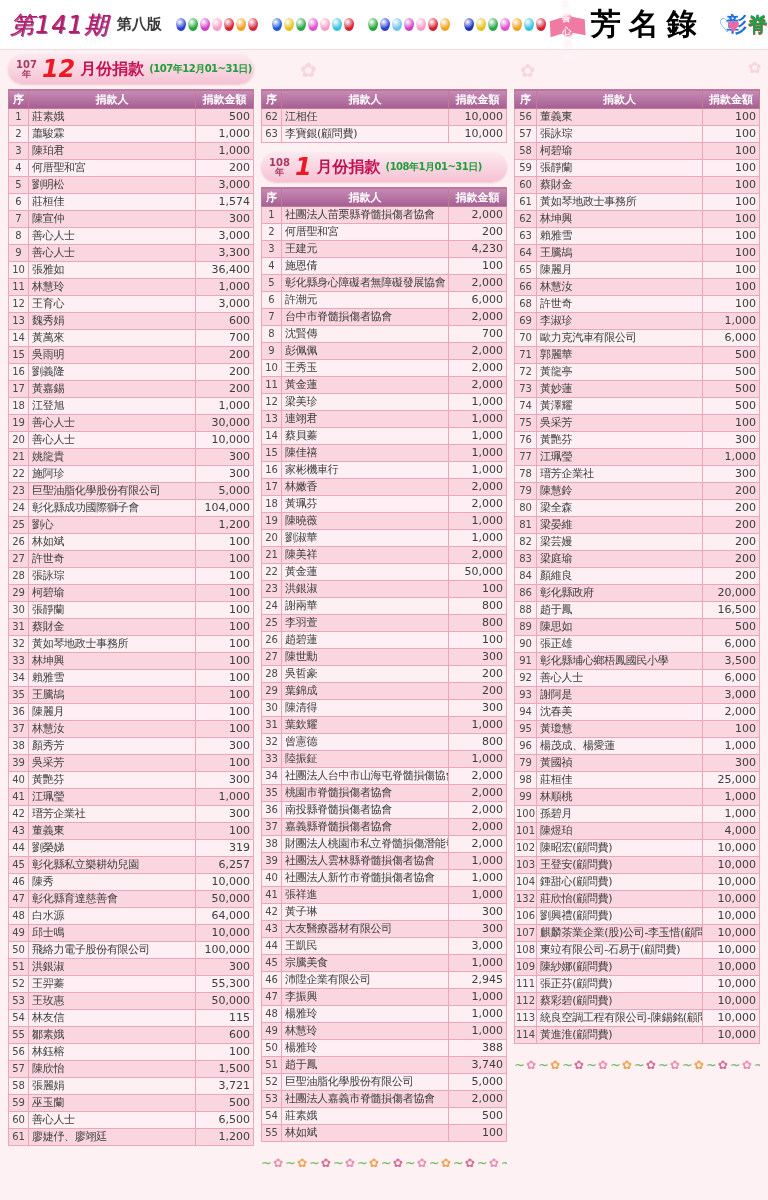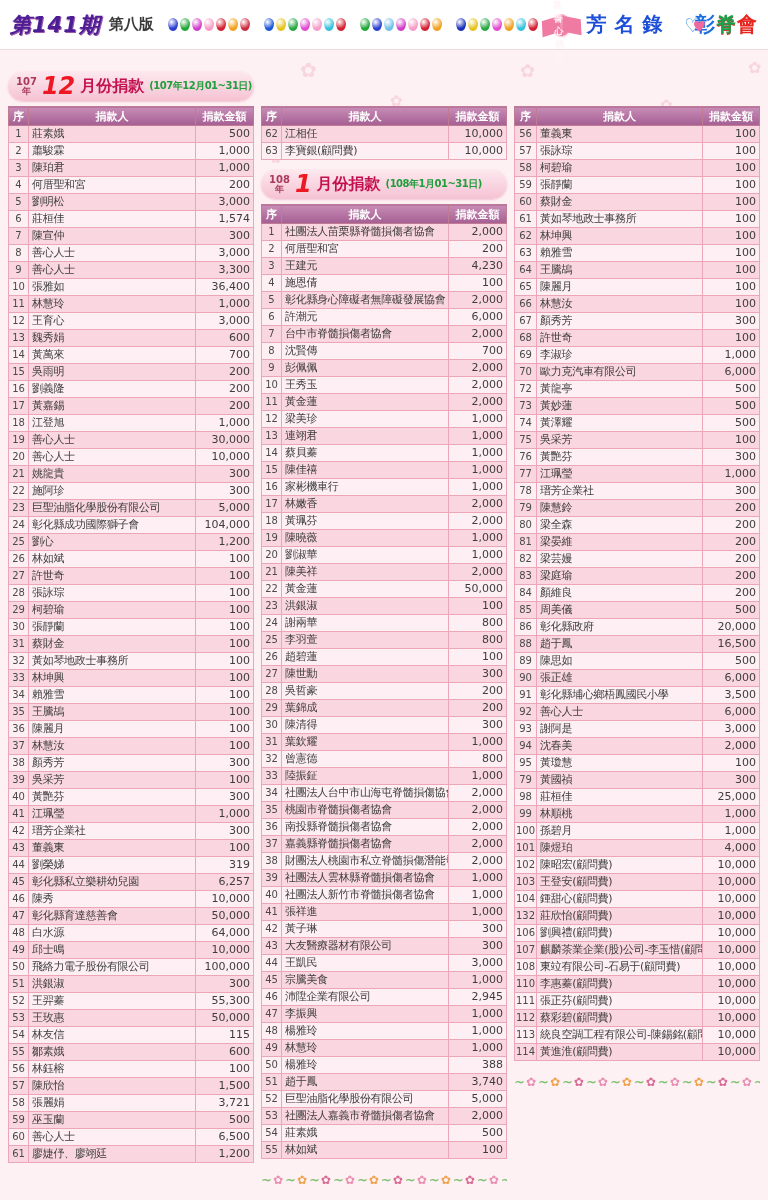--- a/index.html
+++ b/index.html
@@ -5,40 +5,40 @@
   * { margin:0; padding:0; box-sizing:border-box; }
   html,body { width:768px; }
   body { font-family:"DejaVu Sans","Liberation Sans",sans-serif; }
   .page { position:relative; width:768px; height:1200px; background:#fdf1f4; overflow:hidden; }
 
   
   .bgflower { position:absolute; color:rgba(238,160,185,.35); pointer-events:none; z-index:0; }
 
   
   .header { position:relative; z-index:2; height:50px; background:#ffffff; display:flex; align-items:center; padding:0 10px; gap:8px; border-bottom:1px solid #f3d9e1; }
-  .issue { font-size:21px; font-weight:bold; font-style:italic; color:#4c1d95; text-shadow:1px 1px 0 #9a58a8; letter-spacing:1px; white-space:nowrap; }
+  .issue { font-size:24px; font-weight:normal; font-style:italic; color:#be185d; text-shadow:1px 1px 0 #9a58a8; letter-spacing:1px; white-space:nowrap; }
   .edition { font-size:15px; font-weight:bold; color:#3a3a3a; white-space:nowrap; margin-right:6px; }
   .balloons { display:flex; gap:14px; align-items:center; flex:0 0 auto; }
   .bgroup { display:inline-flex; gap:2px; }
   .balloon { display:inline-block; width:10px; height:13px; border-radius:50% 50% 48% 48%/45% 45% 55% 55%; }
   .ribbon { position:relative; width:140px; height:22px; background:linear-gradient(#f9a9c0,#ef7ba3); border-radius:11px; display:flex; align-items:center; justify-content:center; transform:rotate(-3deg); margin-left:8px; box-shadow:0 1px 2px rgba(210,90,130,.4); }
   .ribbon:before,.ribbon:after { content:""; position:absolute; top:4px; width:18px; height:16px; background:#ef7ba3; z-index:-1; }
   .ribbon:before { left:-12px; transform:skewY(-14deg); }
   .ribbon:after { right:-12px; transform:skewY(14deg); }
   .ribbon span { font-size:9px; color:#fff3f7; letter-spacing:2px; font-weight:bold; }
-  .fanglu { font-family:"DejaVu Serif","Liberation Serif",serif; font-size:20px; font-weight:bold; color:#1d4ed8; letter-spacing:8px; margin-left:10px; white-space:nowrap; }
+  .fanglu { font-family:"DejaVu Serif","Liberation Serif",serif; font-size:30px; font-weight:bold; color:#000000; letter-spacing:8px; margin-left:10px; white-space:nowrap; }
   .logo { position:relative; width:24px; height:22px; margin-left:6px; }
   .logo .h1 { position:absolute; left:0; top:0; color:#3f8fe0; font-size:19px; }
   .logo .h2 { position:absolute; left:8px; top:4px; color:#f06aa0; font-size:15px; }
   .journal { font-size:20px; font-weight:bold; letter-spacing:1px; white-space:nowrap; }
   .jc0{color:#1d6fe0;} .jc1{color:#18a14c; text-shadow:0 1px 0 #d43a2f;} .jc2{color:#e6261f;}
 
   
   .cols { position:relative; z-index:1; display:flex; gap:7px; padding:4px 8px 0 8px; align-items:flex-start; }
-  .col { width:246px; flex:0 0 246px;margin-top:17px; }
+  .col { width:246px; flex:0 0 246px; }
 
   
   .pill { height:30px; margin-bottom:5px; background:linear-gradient(#fde9ef,#f6c2d3); border-radius:16px; display:flex; align-items:center; padding:0 8px; gap:5px; box-shadow:0 1px 2px rgba(220,120,150,.35); }
   .pill .yr { display:flex; flex-direction:column; align-items:center; line-height:1; color:#a93a5d; font-weight:bold; }
   .pill .yr i { font-style:normal; font-size:10px; }
   .pill .yr u { text-decoration:none; font-size:9px; }
   .pill .bignum { color:#ee1822; font-size:24px; font-weight:bold; line-height:1; font-style:italic; }
   .pill .ttl { color:#c3114f; font-size:16px; font-weight:bold; white-space:nowrap; }
   .pill .range { color:#1f9e3c; font-size:10px; font-weight:bold; white-space:nowrap; letter-spacing:-0.5px; }
 
@@ -837,40 +837,40 @@
               <td class="seq">65</td>
               <td class="donor">陳麗月</td>
               <td class="amt">100</td>
             </tr>
             <tr>
               <td class="seq">66</td>
               <td class="donor">林慧汝</td>
               <td class="amt">100</td>
             </tr>
             <tr>
-              <td class="seq">67</td>
-              <td class="donor">顏秀芳</td>
-              <td class="amt">300</td>
-            </tr>
-            <tr>
               <td class="seq">68</td>
               <td class="donor">許世奇</td>
               <td class="amt">100</td>
             </tr>
             <tr>
               <td class="seq">69</td>
               <td class="donor">李淑珍</td>
               <td class="amt">1,000</td>
             </tr>
             <tr>
               <td class="seq">70</td>
               <td class="donor">歐力克汽車有限公司</td>
               <td class="amt">6,000</td>
             </tr>
             <tr>
+              <td class="seq">71</td>
+              <td class="donor">郭麗華</td>
+              <td class="amt">500</td>
+            </tr>
+            <tr>
               <td class="seq">72</td>
               <td class="donor">黃龍亭</td>
               <td class="amt">500</td>
             </tr>
             <tr>
               <td class="seq">73</td>
               <td class="donor">黃妙蓮</td>
               <td class="amt">500</td>
             </tr>
             <tr>
@@ -922,25 +922,20 @@
               <td class="seq">83</td>
               <td class="donor">梁庭瑜</td>
               <td class="amt">200</td>
             </tr>
             <tr>
               <td class="seq">84</td>
               <td class="donor">顏維良</td>
               <td class="amt">200</td>
             </tr>
             <tr>
-              <td class="seq">85</td>
-              <td class="donor">周美儀</td>
-              <td class="amt">500</td>
-            </tr>
-            <tr>
               <td class="seq">86</td>
               <td class="donor">彰化縣政府</td>
               <td class="amt">20,000</td>
             </tr>
             <tr>
               <td class="seq">88</td>
               <td class="donor">趙于鳳</td>
               <td class="amt">16,500</td>
             </tr>
             <tr>
@@ -972,20 +967,25 @@
               <td class="seq">94</td>
               <td class="donor">沈春美</td>
               <td class="amt">2,000</td>
             </tr>
             <tr>
               <td class="seq">95</td>
               <td class="donor">黃瓊慧</td>
               <td class="amt">100</td>
             </tr>
             <tr>
+              <td class="seq">96</td>
+              <td class="donor">楊茂成、楊愛蓮</td>
+              <td class="amt">1,000</td>
+            </tr>
+            <tr>
               <td class="seq">79</td>
               <td class="donor">黃國禎</td>
               <td class="amt">300</td>
             </tr>
             <tr>
               <td class="seq">98</td>
               <td class="donor">莊桓佳</td>
               <td class="amt">25,000</td>
             </tr>
             <tr>
@@ -1032,22 +1032,22 @@
               <td class="seq">107</td>
               <td class="donor">麒麟茶業企業(股)公司-李玉惜(顧問費)</td>
               <td class="amt">10,000</td>
             </tr>
             <tr>
               <td class="seq">108</td>
               <td class="donor">東竝有限公司-石易于(顧問費)</td>
               <td class="amt">10,000</td>
             </tr>
             <tr>
-              <td class="seq">110</td>
-              <td class="donor">李惠蓁(顧問費)</td>
+              <td class="seq">109</td>
+              <td class="donor">陳紗娜(顧問費)</td>
               <td class="amt">10,000</td>
             </tr>
             <tr>
               <td class="seq">111</td>
               <td class="donor">張正芬(顧問費)</td>
               <td class="amt">10,000</td>
             </tr>
             <tr>
               <td class="seq">112</td>
               <td class="donor">蔡彩碧(顧問費)</td>

